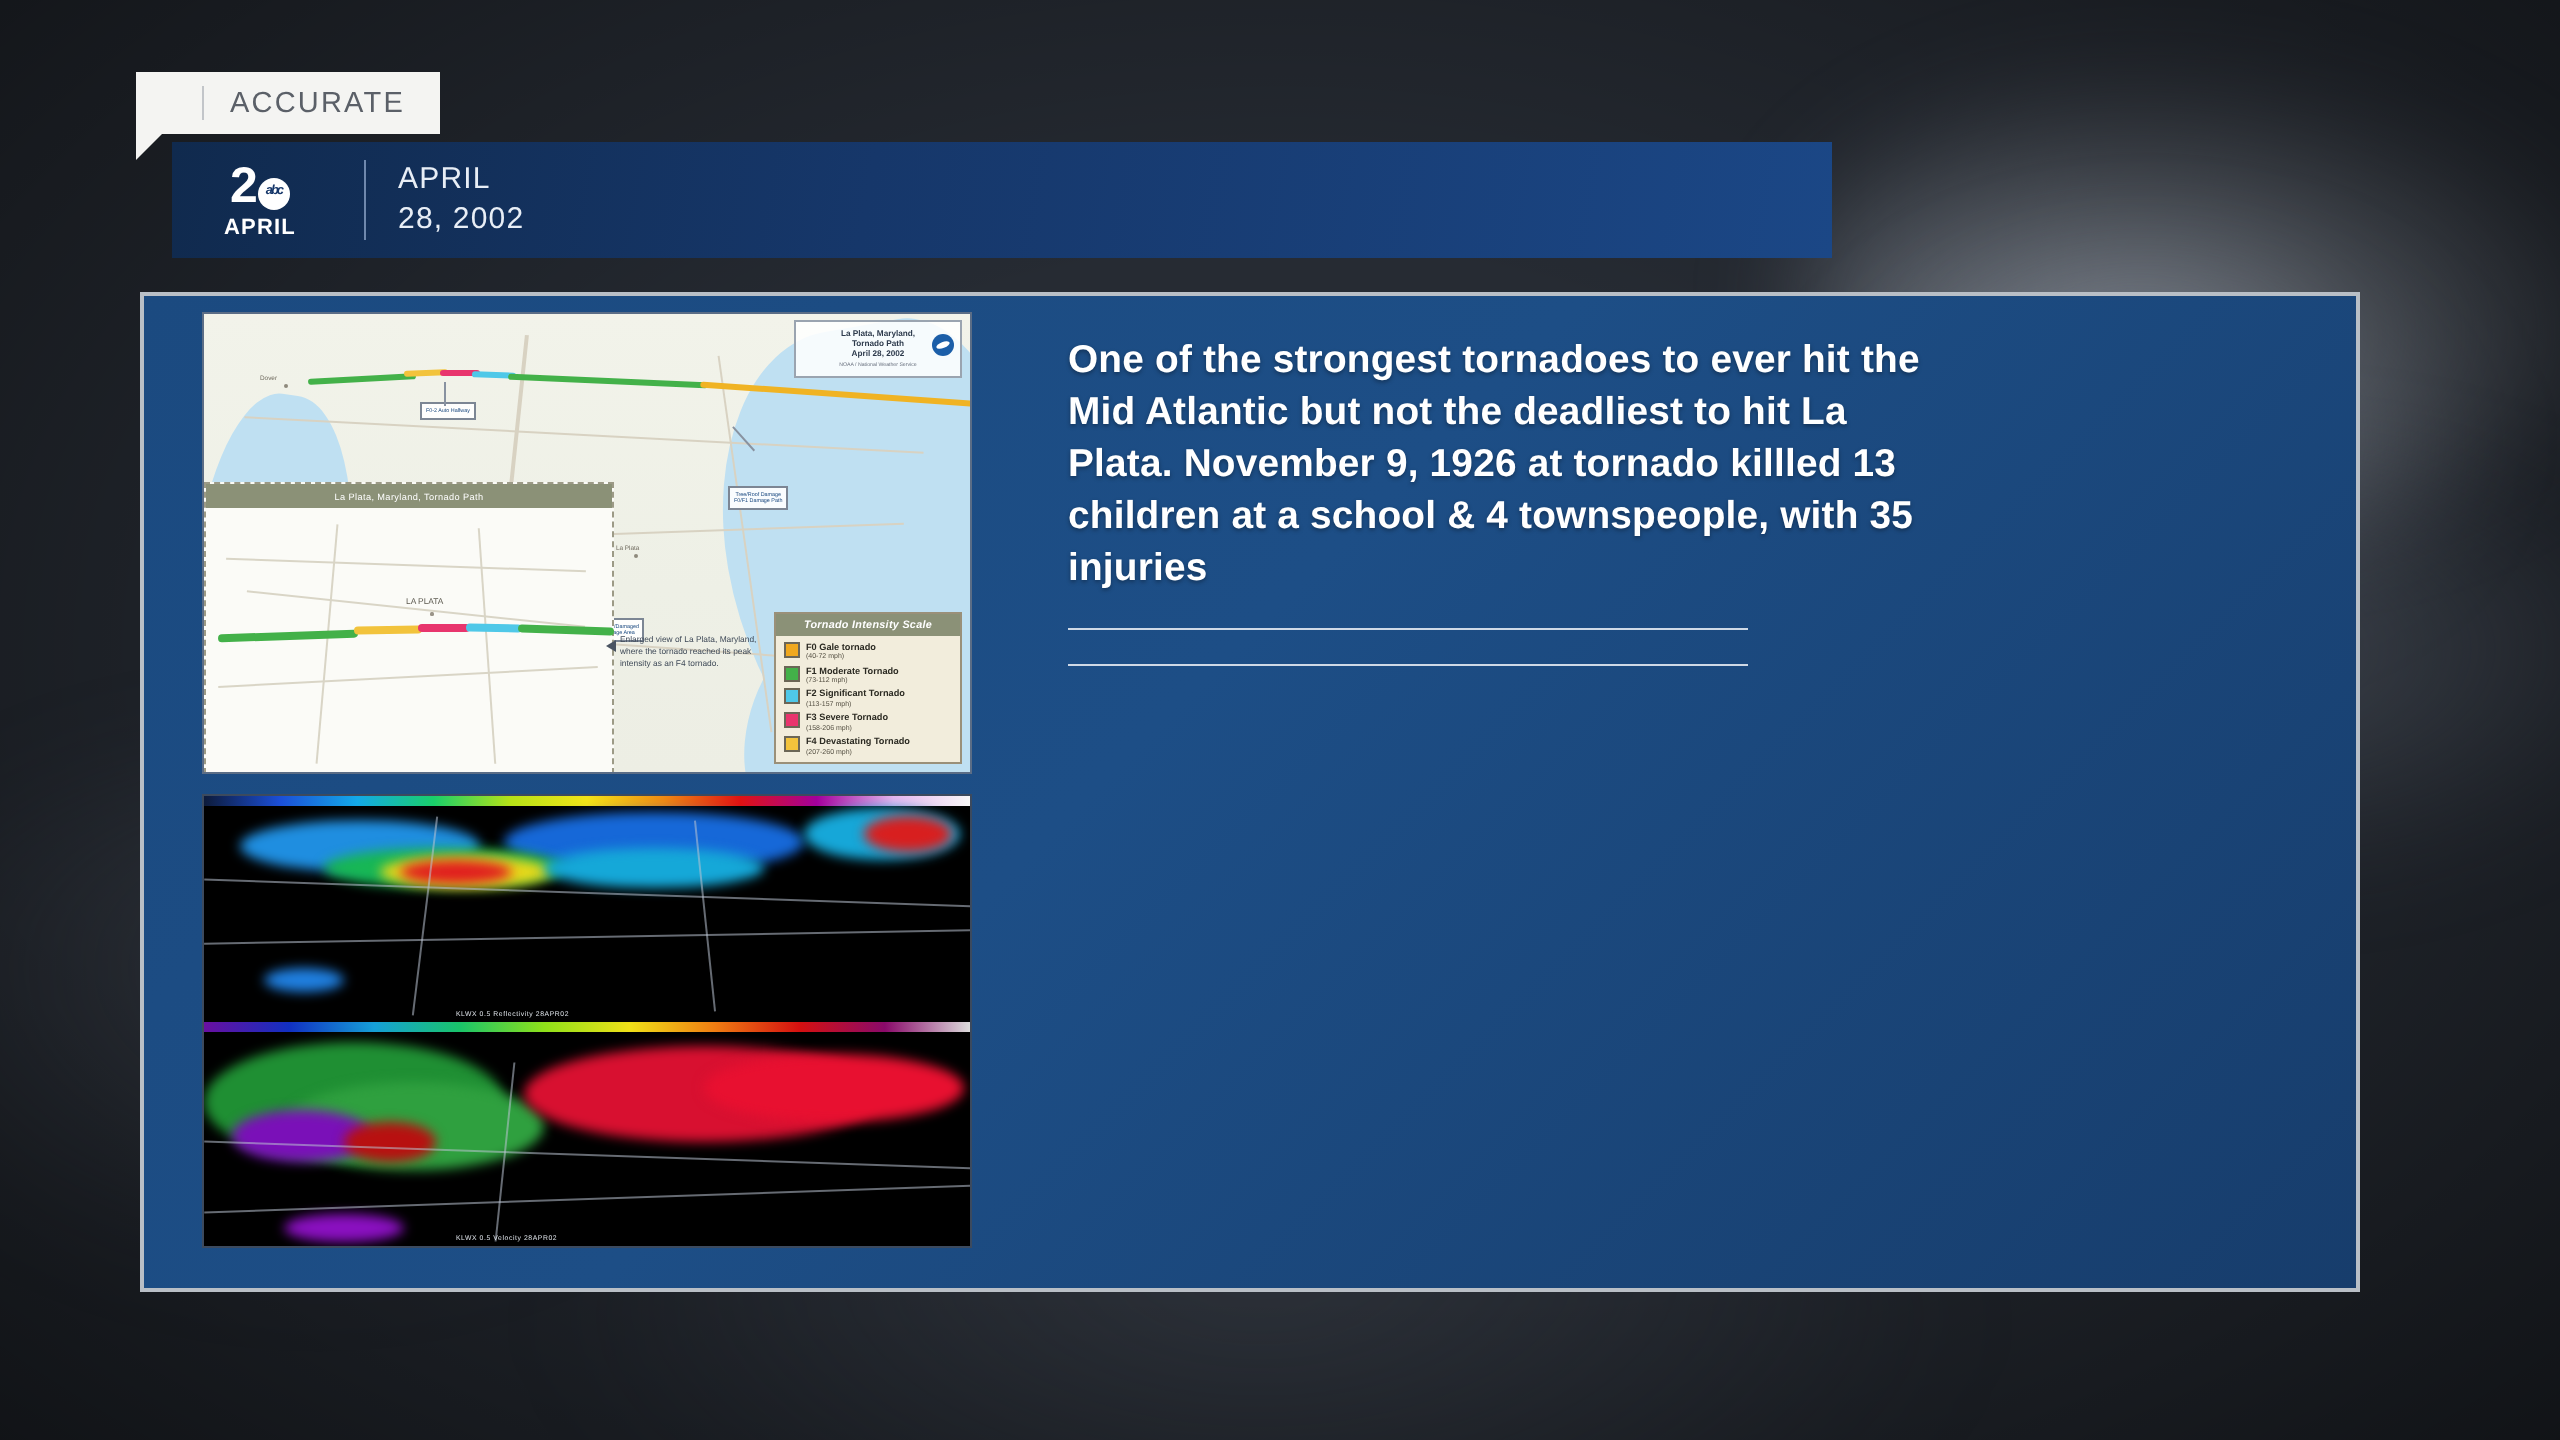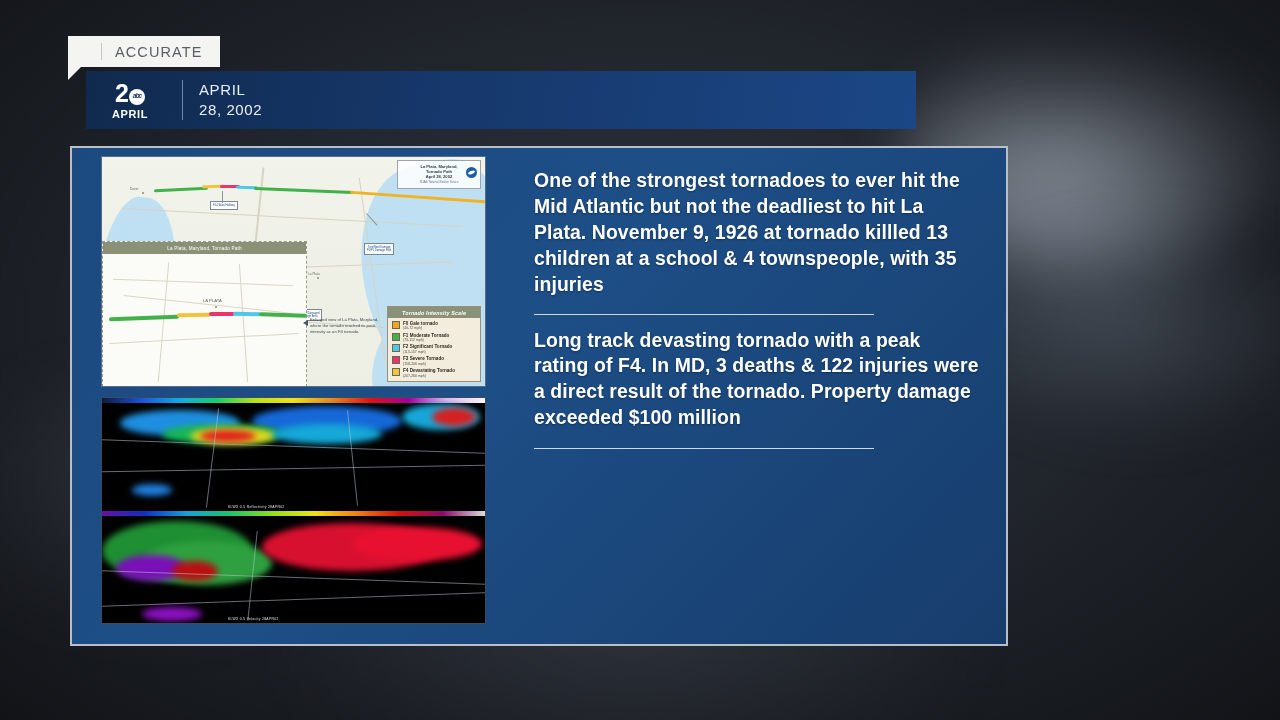--- a/index.html
+++ b/index.html
@@ -55,21 +55,21 @@
   .logo .abc { width:16px; height:16px; border-radius:50%; background:#fff; color:#16376a;
                font-size:6.5px; font-weight:bold; display:flex; align-items:center;
                justify-content:center; margin-left:1px; margin-bottom:1px; font-style:italic; }
   .logo .wmar { color:#fff; font-weight:bold; font-size:11px; letter-spacing:.6px; margin-top:2px; }
   .titletext { color:#fff; font-size:29.5px; letter-spacing:.2px; margin-left:8px; white-space:nowrap; }
   .tsep { width:1px; height:40px; background:#6f88ad; margin:0 16px 0 18px; }
   .datebox { color:#e8eef6; font-size:15px; line-height:1.35; letter-spacing:.6px; }
 
   
   .panel {
-    position:absolute; left:70px; top:146px; width:938px; height:500px;
+    position:absolute; left:70px; top:146px; width:1110px; height:500px;
     background:linear-gradient(135deg,#1b4a80 0%,#1d4e86 45%,#173d6c 100%);
     border:2px solid #b9bfc6; z-index:4;
   }
 
   .media { position:absolute; left:29px; top:8px; width:385px; height:468px; }
   .mapimg { position:absolute; left:0; top:0; width:385px; height:231px;
             border:1px solid #5b6d86; overflow:hidden; background:#eef3ef; }
   .radarimg { position:absolute; left:0; top:241px; width:385px; height:227px;
               border:1px solid #3c4a5e; overflow:hidden; background:#000; }
 
@@ -337,16 +337,15 @@
         <div class="cline" style="left:0;top:88px;width:385px;transform:rotate(-2deg);"></div>
         <div class="cline" style="left:150px;top:20px;width:1px;height:90px;transform:rotate(6deg);"></div>
         <div class="stamp" style="left:126px;bottom:2px;">KLWX 0.5 Velocity     28APR02</div>
       </div>
     </div>
   </div>
 
   <div class="textcol">
     <div class="para">One of the strongest tornadoes to ever hit the Mid Atlantic but not the deadliest to hit La Plata. November 9, 1926 at tornado killled 13 children at a school &amp; 4 townspeople, with 35 injuries</div>
     <div class="divider"></div>
-    <div class="para">Long track devasting tornado with a peak rating of F4. In MD, 3 deaths &amp; 122 injuries were a direct result of the tornado. Property damage exceeded $100 million</div>
     <div class="divider d2"></div>
   </div>
 </div>
 
 </body></html>

